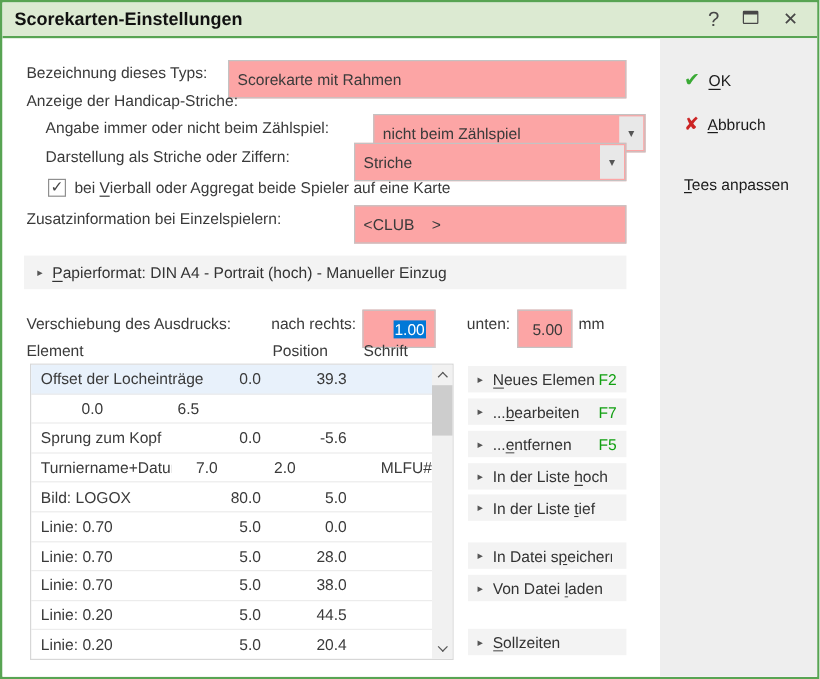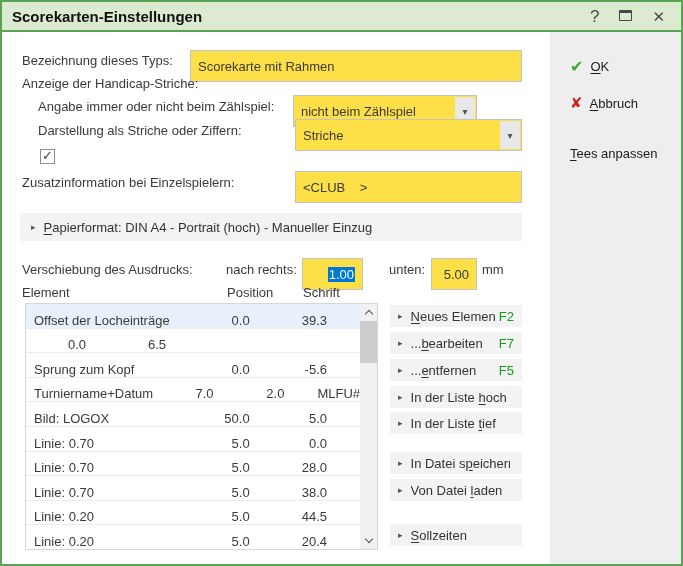--- a/index.html
+++ b/index.html
@@ -20,21 +20,21 @@
   .win-controls { margin-left:auto; display:flex; align-items:center; gap:20px; padding-right:16px; }
   .winbtn { color:#474747; cursor:default; line-height:1; }
   .winbtn.help { font-size:17px; }
   .winbtn.close { font-size:15px; }
   .maxbox { display:inline-block; width:13px; height:11px; border:1px solid #474747; border-top:3px solid #474747; border-radius:1px; }
   
   .content { position:absolute; left:0; top:30px; right:0; bottom:0; background:#fff; }
   .label { position:absolute; font-size:13px; color:#3a3a3a; white-space:nowrap; line-height:16px; }
   .u { text-decoration:underline; text-underline-offset:2px; }
   .field {
-    position:absolute; height:23px; background:#fde047; border:1px solid #c3c3c3;
+    position:absolute; height:23px; background:#fca5a5; border:1px solid #c3c3c3;
     font-size:13px; color:#3a3a3a; display:flex; align-items:center; padding:15px 7px;
   }
   .field .pre { white-space:pre; }
   .dropdown { padding-right:24px; }
   .dd-btn {
     position:absolute; right:1px; top:1px; bottom:1px; width:20px; background:#e8e8e8;
     display:flex; align-items:center; justify-content:center; font-size:10px; color:#555;
   }
   .checkbox {
     position:absolute; width:15px; height:15px; background:#fff; border:1px solid #8f8f8f;
@@ -49,29 +49,29 @@
   .expand-icon { font-size:9px; color:#555; margin-right:8px; flex:0 0 auto; }
   .num { justify-content:flex-end; }
   .sel-text { background:#0078d7; color:#fff; padding:0 1px; }
   
   .etable {
     position:absolute; left:23px; top:271px; width:353px; height:247px;
     border:1px solid #d7d7d7; background:#fff;
   }
   .rows { position:absolute; left:0; top:0; bottom:0; right:17px; display:flex; flex-direction:column; }
   .trow {
-    flex:1; display:flex; align-items:flex-end; font-size:13px; color:#3a3a3a;
+    flex:1; display:flex; align-items:center; font-size:13px; color:#3a3a3a;
     border-bottom:1px solid #ececec;
   }
   .trow:last-child { border-bottom:none; }
   .trow.selected { background:#e8f1fb; }
   .c-el { width:178px; padding-left:8px; overflow:hidden; white-space:nowrap; }
   .c-pos { width:60px; text-align:right; }
   .c-sch { width:42px; text-align:right;margin-left:38px; }
-  .c-font { flex:1; padding-left:33px; white-space:nowrap; }
+  .c-font { flex:1; padding-left:33px; white-space:nowrap;margin-left:38px; }
   .vscroll { position:absolute; right:0; top:0; bottom:0; width:17px; background:#f1f1f1; }
   .sb-btn { position:absolute; left:0; width:17px; height:17px; display:flex; align-items:center; justify-content:center; }
   .sb-up { top:0; } .sb-down { bottom:0; }
   .chev { display:inline-block; width:6px; height:6px; border-right:1.5px solid #555; border-bottom:1.5px solid #555; }
   .chev.up { transform:rotate(-135deg); margin-top:3px; }
   .chev.down { transform:rotate(45deg); margin-bottom:3px; }
   .sb-thumb { position:absolute; left:0; top:17px; width:17px; height:42px; background:#cdcdcd; }
   
   .actbtn { left:388px; width:132px; height:22px; padding:0 8px 0 8px; }
   .actbtn .lbl { flex:1; overflow:hidden; white-space:nowrap; }
@@ -99,38 +99,39 @@
   <div class="content">
 
     <span class="label" style="left:20px; top:21px;">Bezeichnung dieses Typs:</span>
     <div class="field" style="left:188px; top:18px; width:332px;">
       <span>Scorekarte mit Rahmen</span>
     </div>
 
     <span class="label" style="left:36px; top:67px;">Angabe immer oder nicht beim Zählspiel:</span>
 
     <span class="label" style="left:20px; top:44px;">Anzeige der Handicap-Striche:</span>
-    <div class="field dropdown" style="left:291px; top:63px; width:184px;">
+    <div class="field dropdown" style="left:309px; top:63px; width:227px;">
       <span>nicht beim Zählspiel</span>
       <span class="dd-btn">
           <span>▾</span>
         </span>
     </div>
 
     <span class="label" style="left:36px; top:91px;">Darstellung als Striche oder Ziffern:</span>
     <div class="field dropdown" style="left:293px; top:87px; width:227px;text-align:right;">
       <span>Striche</span>
       <span class="dd-btn">
           <span>▾</span>
         </span>
     </div>
 
     <span class="checkbox" style="left:38px; top:117px;">
       <span class="mark">✓</span>
     </span>
+    <span class="label" style="left:60px; top:117px;"><span>bei </span><span class="u">V</span><span>ierball oder Aggregat beide Spieler auf eine Karte</span></span>
 
     <span class="label" style="left:20px; top:143px;">Zusatzinformation bei Einzelspielern:</span>
     <div class="field" style="left:293px; top:139px; width:227px;">
       <span class="pre">&lt;CLUB    &gt;</span>
     </div>
 
     <div class="barbtn papier">
       <span class="expand-icon">▸</span>
       <span class="lbl"><span class="u">P</span><span>apierformat: DIN A4 - Portrait (hoch) - Manueller Einzug</span></span>
     </div>
@@ -170,21 +171,21 @@
           <span class="c-font"></span>
         </div>
         <div class="trow">
           <span class="c-el">Turniername+Datum</span>
           <span class="c-pos">7.0</span>
           <span class="c-sch">2.0</span>
           <span class="c-font">MLFU#</span>
         </div>
         <div class="trow">
           <span class="c-el">Bild: LOGOX</span>
-          <span class="c-pos">50.0</span>
+          <span class="c-pos">80.0</span>
           <span class="c-sch">5.0</span>
           <span class="c-font"></span>
         </div>
         <div class="trow">
           <span class="c-el">Linie: 0.70</span>
           <span class="c-pos">5.0</span>
           <span class="c-sch">0.0</span>
           <span class="c-font"></span>
         </div>
         <div class="trow">

